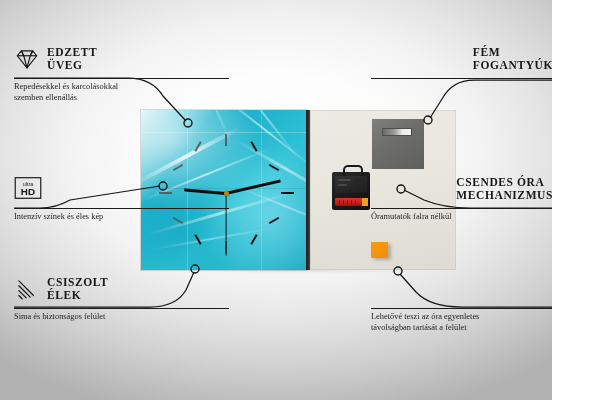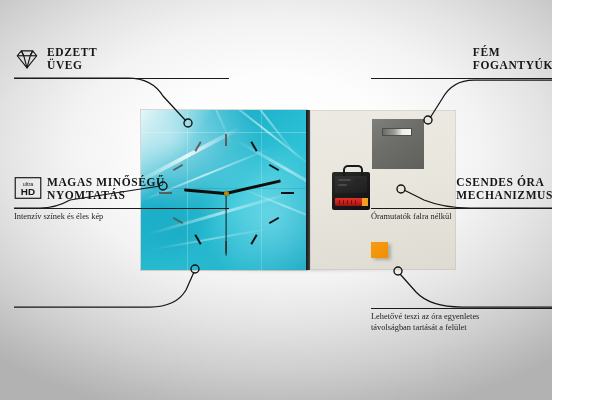--- a/index.html
+++ b/index.html
@@ -360,20 +360,22 @@
             <path d="M4,12 L28,12"></path>
             <path d="M9,6 L12,12 L16,27 L20,12 L23,6"></path>
             <path d="M12,12 L9,6 M20,12 L23,6"></path>
           </g>
         </svg>
       </span>
       <span class="co-title">EDZETT
 ÜVEG</span>
     </div>
     <div class="co-rule"></div>
+    <div class="co-desc">Repedésekkel és karcolásokkal
+szemben ellenállás</div>
   </div>
 
   <div class="callout right" style="left:371px; top:42px;">
     <div class="co-head">
       <span class="co-title">FÉM
 FOGANTYÚK</span>
       <span class="co-icon">
         <svg viewBox="0 0 32 32" width="26" height="26">
           <g fill="none" stroke="#141414" stroke-width="1.4" stroke-linejoin="round">
             <rect x="5" y="10" width="22" height="18"></rect>
@@ -390,22 +392,20 @@
 
   <div class="callout left" style="left:14px; top:172px;">
     <div class="co-head">
       <span class="co-icon">
         <svg viewBox="0 0 34 28" width="28" height="24">
           <rect x="1.5" y="1.5" width="31" height="25" fill="none" stroke="#141414" stroke-width="1.4"></rect>
           <text x="17" y="11" font-family="Liberation Sans, sans-serif" font-size="6.5" text-anchor="middle" fill="#141414">ultra</text>
           <text x="17" y="23" font-family="Liberation Sans, sans-serif" font-size="12" font-weight="bold" text-anchor="middle" fill="#141414">HD</text>
         </svg>
       </span>
-      <span class="co-title">MAGAS MINŐSÉGŰ
-NYOMTATÁS</span>
     </div>
     <div class="co-rule"></div>
     <div class="co-desc">Intenzív színek és éles kép</div>
   </div>
 
   <div class="callout right" style="left:371px; top:172px;">
     <div class="co-head">
       <span class="co-title">CSENDES ÓRA
 MECHANIZMUS</span>
       <span class="co-icon">
@@ -415,20 +415,38 @@
             <path d="M16,3.6 L16,7.2 M16,24.8 L16,28.4 M3.6,16 L7.2,16 M24.8,16 L28.4,16
                      M7.2,7.2 L9.8,9.8 M22.2,22.2 L24.8,24.8 M24.8,7.2 L22.2,9.8 M9.8,22.2 L7.2,24.8"></path>
           </g>
         </svg>
       </span>
     </div>
     <div class="co-rule"></div>
     <div class="co-desc">Óramutatók falra nélkül</div>
   </div>
 
+  <div class="callout left" style="left:14px; top:272px;">
+    <div class="co-head">
+      <span class="co-icon">
+        <svg viewBox="0 0 32 32" width="26" height="26">
+          <g stroke="#141414" stroke-width="1.5" stroke-linecap="round">
+            <path d="M6,6 L24,24"></path>
+            <path d="M6,12 L20,26"></path>
+            <path d="M6,18 L15,27"></path>
+            <path d="M6,24 L10,28"></path>
+          </g>
+        </svg>
+      </span>
+      <span class="co-title">CSISZOLT
+ÉLEK</span>
+    </div>
+    <div class="co-rule"></div>
+    <div class="co-desc">Sima és biztonságos felület</div>
+  </div>
 
   <div class="callout right" style="left:371px; top:272px;">
     <div class="co-head">
       <span class="co-icon">
         <svg viewBox="0 0 32 32" width="26" height="26">
           <g fill="none" stroke="#141414" stroke-width="1.4" stroke-linejoin="round">
             <path d="M13,3 L19,3 L19,13 L24,13 L16,21 L8,13 L13,13 Z" fill="#141414" stroke="none"></path>
             <path d="M16,22 L28,26 L16,30 L4,26 Z"></path>
             <path d="M4,26 L4,28 L16,32 L28,28 L28,26"></path>
           </g>

